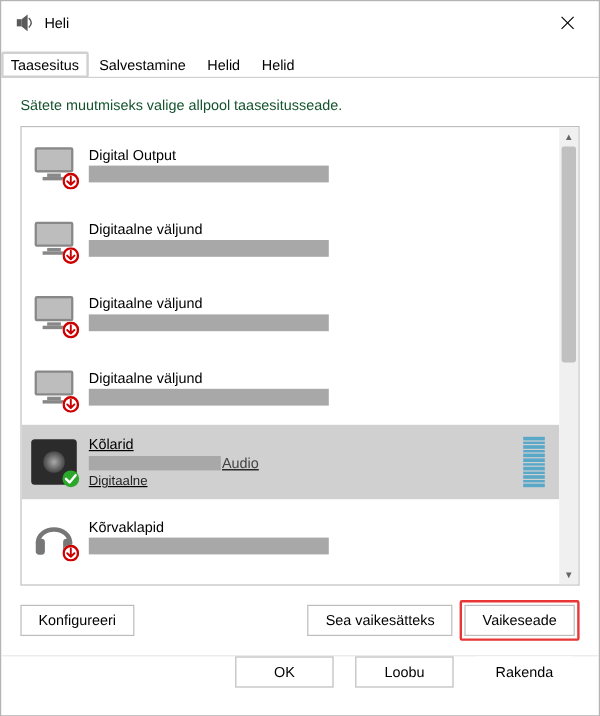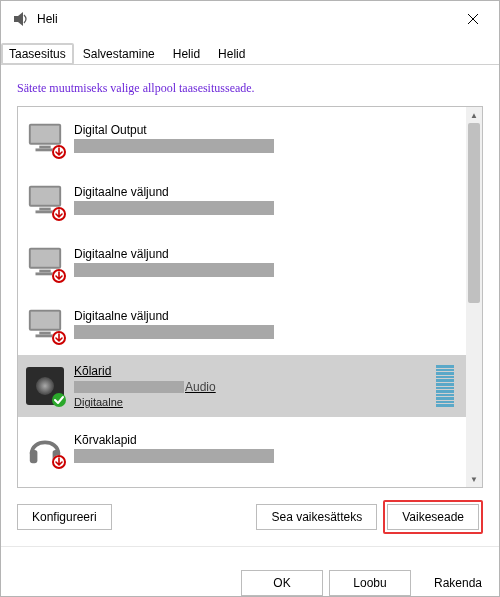--- a/index.html
+++ b/index.html
@@ -10,21 +10,21 @@
   .titlebar-title { font-size: 12px; color: #000; flex: 1; }
   .close-btn { width: 44px; height: 32px; display: flex; align-items: center; justify-content: center; cursor: pointer; }
   .close-btn svg { width: 12px; height: 12px; }
 
   .tabs { height: 28px; display: flex; align-items: flex-end; border-bottom: 1px solid #d0d0d0; gap: 0; }
   .tab { padding: 4px 8px; font-size: 12px; cursor: pointer; border: 1px solid transparent; border-bottom: none; position: relative; top: 1px; }
   .tab.active { border-color: #d0d0d0; background: #fff; }
   .tab-highlight { border: 2px solid #e83535; border-radius: 2px; padding: 2px 6px; }
 
   .content { flex: 1; padding: 16px 16px 8px 16px; display: flex; flex-direction: column; }
-  .instruction { font-size: 12px; color: #6d28d9; margin-bottom: 10px; font-family: Liberation Serif, serif; }
+  .instruction { font-size: 12px; color: #14532d; margin-bottom: 10px; }
 
   .device-list { flex: 1; border: 1px solid #c0c0c0; overflow: hidden; position: relative; }
   .device-list-inner { position: absolute; inset: 0; overflow-y: hidden; }
   .scrollbar { position: absolute; right: 0; top: 0; width: 16px; height: 100%; background: #f0f0f0; display:flex; flex-direction:column; justify-content:space-between; align-items:center; }
   .scrollbar-thumb { position:absolute; top:16px; width:12px; height:180px; background:#c0c0c0; left:2px; border-radius:2px;}
   .scrollbar-arrow { height:16px; display:flex; align-items:center; justify-content:center; font-size:8px; color:#666;}
   .device-items { padding-right: 16px; }
 
   .device { display: flex; padding: 4px 8px; min-height: 62px; align-items: center; gap: 10px; }
   .device.selected { background: #d0d0d0; text-decoration: underline; }
@@ -44,21 +44,21 @@
 
   .speaker-icon { width:100%; height:100%; background:#2b2b2b; border-radius:3px; display:flex; align-items:center; justify-content:center;}
   .speaker-icon .cone { width:18px; height:18px; border-radius:50%; background:radial-gradient(circle,#aaa 0%,#555 60%,#222 100%);}
   .headphone-icon { width:100%; height:100%; }
 
   .config-row { display:flex; align-items:center; padding: 12px 0 4px 0; gap:6px;justify-content:center;}
   .btn { height: 26px; padding: 0 14px; font-size: 12px; background:#fff; border:1px solid #bcbcbc; cursor:pointer; }
   .spacer { flex:1; }
   .btn-highlight { border:2px solid #e83535; border-radius:2px; padding:2px; display:inline-block;}
 
-  .footer { height: 50px; display:flex; align-items:flex-end; justify-content:flex-end; gap:6px; padding: 0 0; border-top:1px solid #e8e8e8;}
+  .footer { height: 50px; display:flex; align-items:flex-start; justify-content:flex-end; gap:18px; padding: 0 21px; border-top:1px solid #e8e8e8;}
   .footer .btn { min-width: 82px; }
 </style>
 </head>
 <body>
 
 <div class="window">
 
   <div class="titlebar">
     <span class="titlebar-icon">
       <svg viewBox="0 0 16 16">

